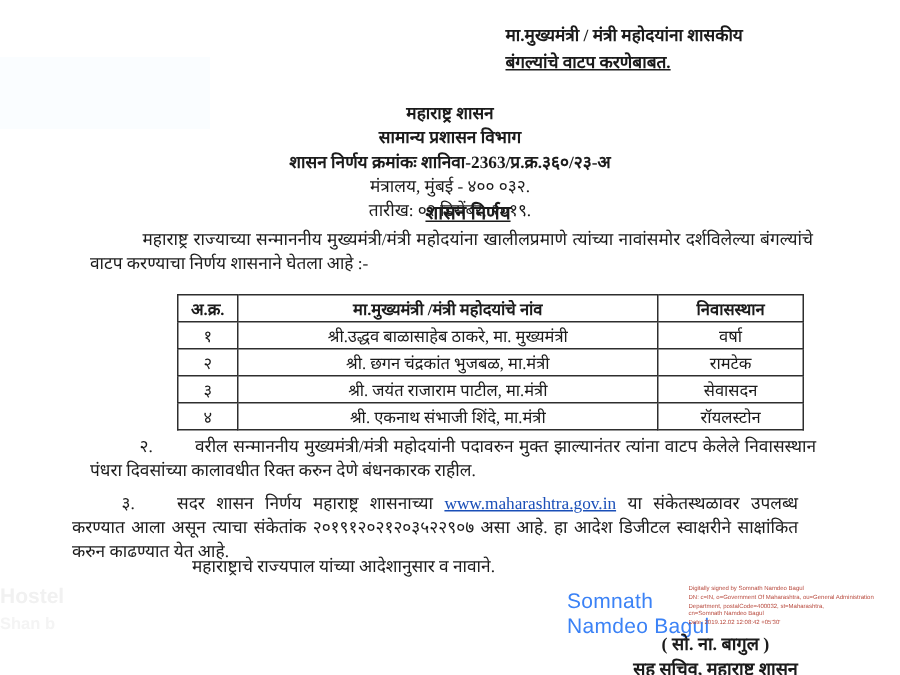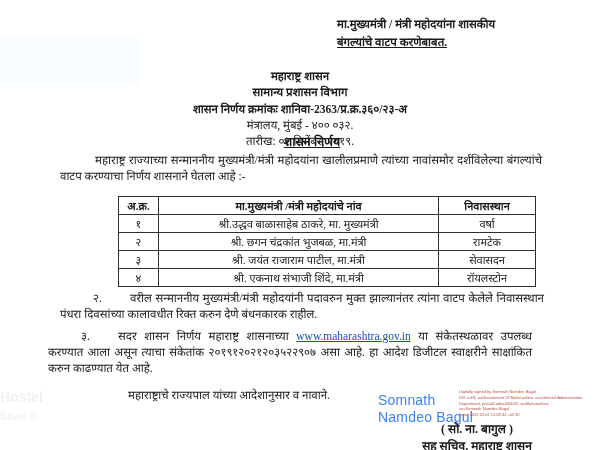--- a/index.html
+++ b/index.html
@@ -43,21 +43,21 @@
   }
   .gr-table th, .gr-table td {
     border:1px solid #2e2e2e; padding:1px 6px; height:16px;
     vertical-align:middle;
   }
   .gr-table th { font-weight:bold; text-align:center;margin-left:32px; }
   .col-sr  { width:40px; text-align:center; }
   .col-name{ width:281px; text-align:center; }
   .col-res { width:97px; text-align:center; }
   .order-line {
-    position:absolute; top:387px; left:128px; font-size:11.5px;
+    position:absolute; top:369px; left:128px; font-size:11.5px;
   }
   .sig-name-en {
     position:absolute; top:392px; left:378px; width:100px;
     font-family:"Liberation Sans","DejaVu Sans",sans-serif;
     font-size:14px; line-height:1.2; color:#3b82f6; letter-spacing:0.2px;
   }
   .sig-cert {
     position:absolute; top:389px; left:459px; width:124px;
     font-family:"Liberation Sans","DejaVu Sans",sans-serif;
     font-size:4px; line-height:1.45; color:#b84a3e; word-wrap:break-word;

